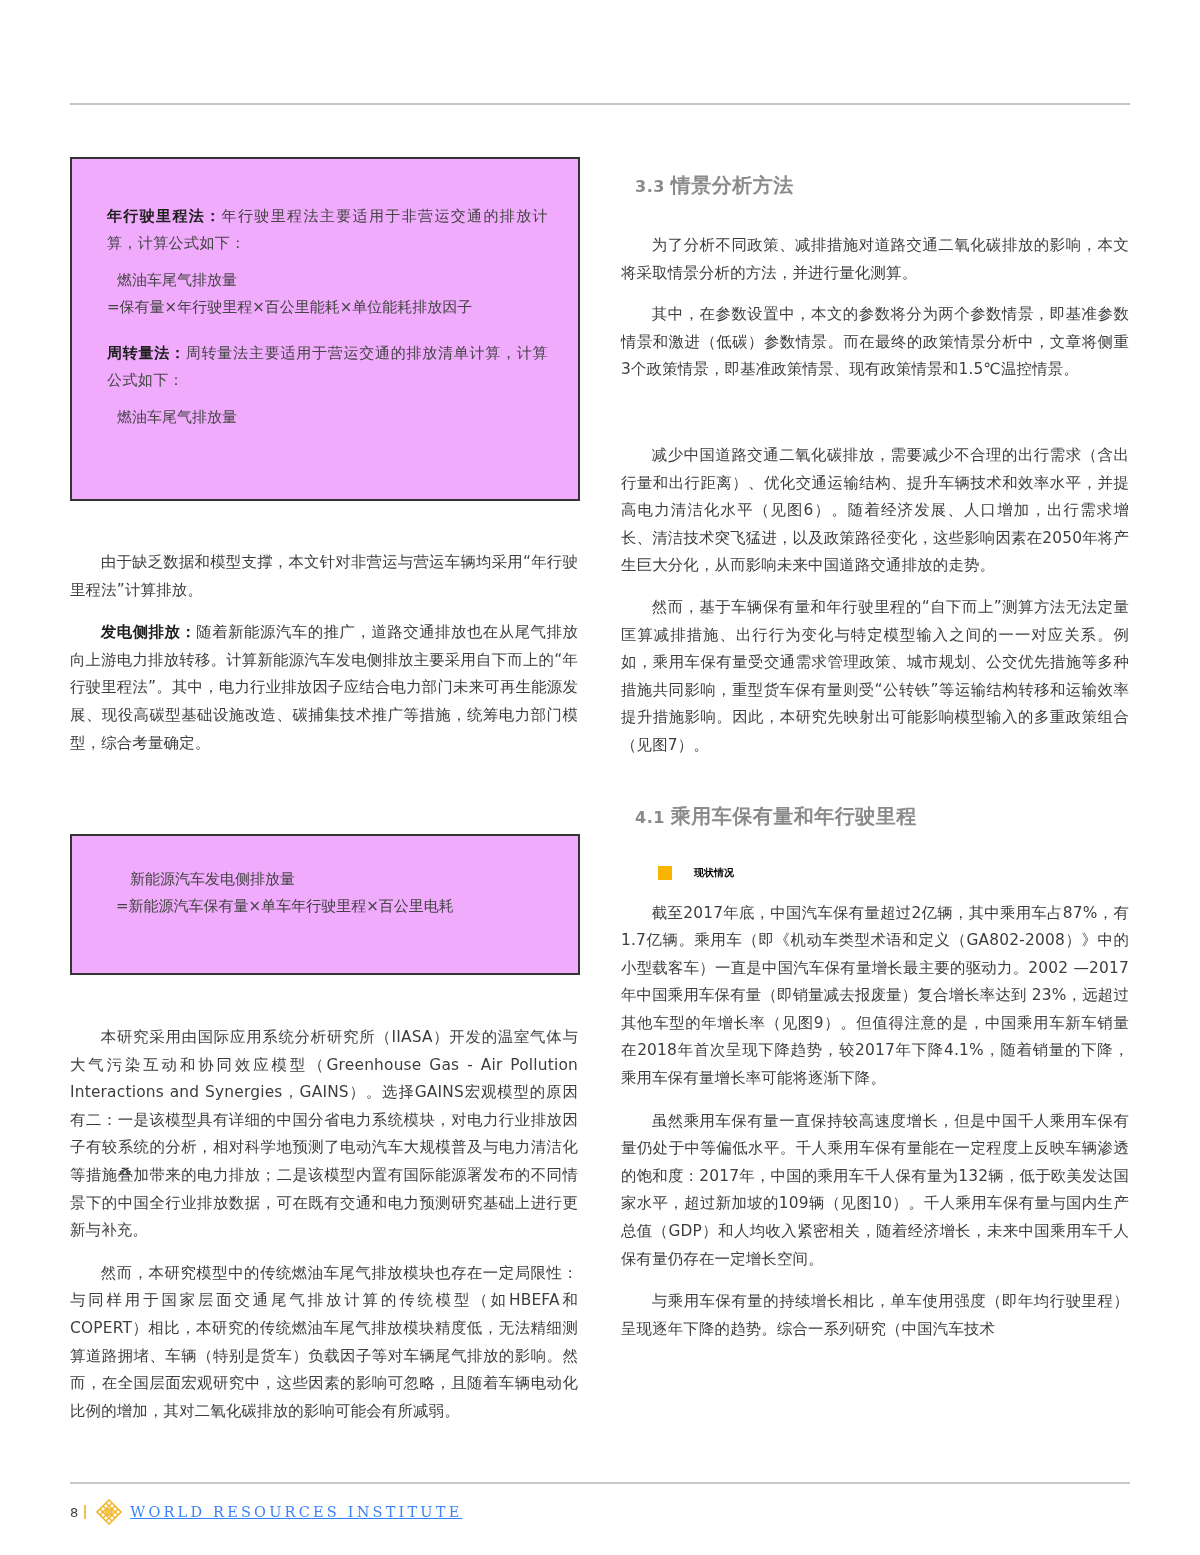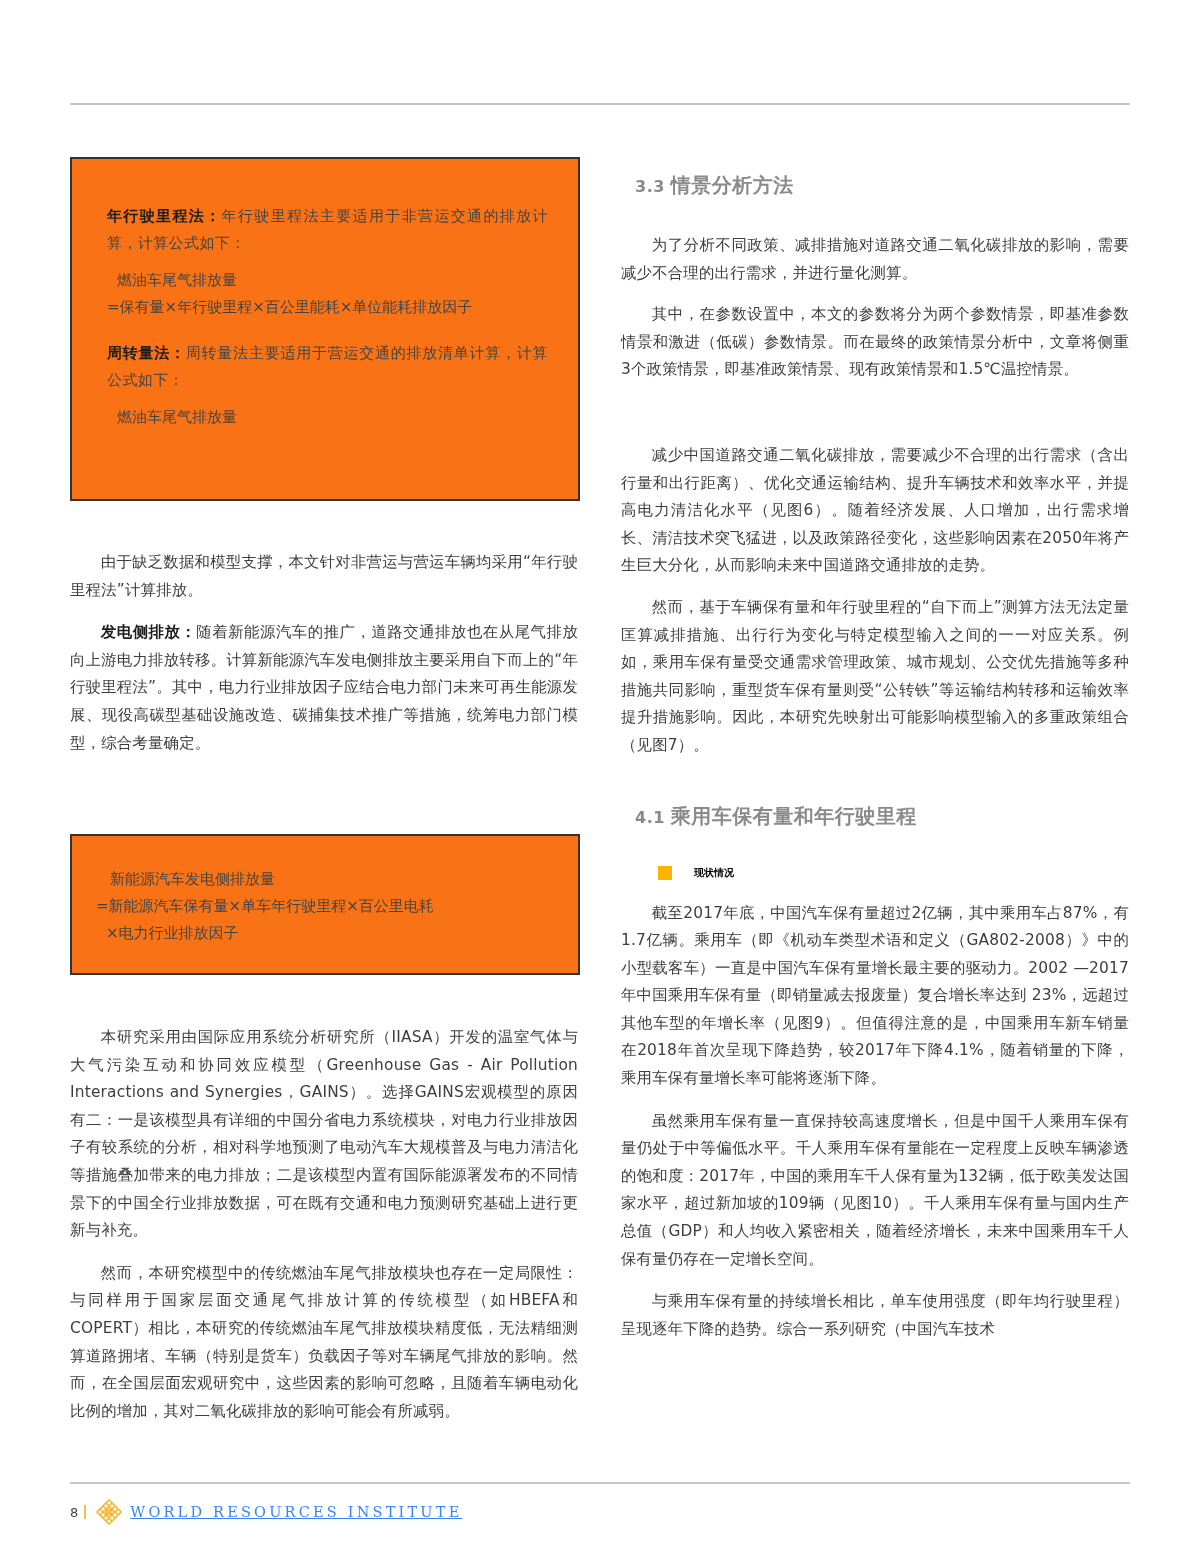--- a/index.html
+++ b/index.html
@@ -20,21 +20,21 @@
   .col-left { left: 70px; top: 157px; }
   .col-right { left: 621px; top: 157px; }
 
   p.body {
     margin: 0; font-size: 15.4px; line-height: 27.6px; text-align: justify;
     text-indent: 2em; letter-spacing: 0.2px; color: #3d3d3d;
   }
   b.lead { font-weight: bold; color: #1e1e1e; }
 
   .formula-box {
-    position: absolute; left: 70px; width: 506px; background: #f97316;
+    position: absolute; left: 70px; width: 506px; background: #f0abfc;
     border: 2px solid #333333; box-sizing: content-box;
   }
   .box1 { top: 157px; height: 340px; }
   .box2 { top: 834px; height: 137px; }
   .box-inner { position: absolute; left: 35px; right: 30px; }
   .box-line {
     font-size: 15px; line-height: 27px; color: #444; white-space: nowrap;
   }
   .box-line.indent { padding-left: 10px; }
   .box-para { font-size: 15px; line-height: 27px; color: #444; text-align: justify; letter-spacing: 0.4px; }
@@ -78,37 +78,36 @@
   </div>
 </div>
 
 <div class="col col-left" style="top:549px;">
   <p class="body">由于缺乏数据和模型支撑，本文针对非营运与营运车辆均采用“年行驶里程法”计算排放。</p>
   <div style="height:15px"></div>
   <p class="body"><b class="lead">发电侧排放：</b><span>随着新能源汽车的推广，道路交通排放也在从尾气排放向上游电力排放转移。计算新能源汽车发电侧排放主要采用自下而上的“年行驶里程法”。其中，电力行业排放因子应结合电力部门未来可再生能源发展、现役高碳型基础设施改造、碳捕集技术推广等措施，统筹电力部门模型，综合考量确定。</span></p>
 </div>
 
 <div class="formula-box box2">
-  <div class="box-inner" style="top:30px; left:24px;">
+  <div class="box-inner" style="top:30px; left:44px;">
     <div class="box-line" style="padding-left:14px;">新能源汽车发电侧排放量</div>
     <div class="box-line">=新能源汽车保有量×单车年行驶里程×百公里电耗</div>
-    <div class="box-line" style="padding-left:10px;">×电力行业排放因子</div>
   </div>
 </div>
 
 <div class="col col-left" style="top:1024px;">
   <p class="body">本研究采用由国际应用系统分析研究所（IIASA）开发的温室气体与大气污染互动和协同效应模型（Greenhouse Gas - Air Pollution Interactions and Synergies，GAINS）。选择GAINS宏观模型的原因有二：一是该模型具有详细的中国分省电力系统模块，对电力行业排放因子有较系统的分析，相对科学地预测了电动汽车大规模普及与电力清洁化等措施叠加带来的电力排放；二是该模型内置有国际能源署发布的不同情景下的中国全行业排放数据，可在既有交通和电力预测研究基础上进行更新与补充。</p>
   <div style="height:15px"></div>
   <p class="body">然而，本研究模型中的传统燃油车尾气排放模块也存在一定局限性：与同样用于国家层面交通尾气排放计算的传统模型（如HBEFA和COPERT）相比，本研究的传统燃油车尾气排放模块精度低，无法精细测算道路拥堵、车辆（特别是货车）负载因子等对车辆尾气排放的影响。然而，在全国层面宏观研究中，这些因素的影响可忽略，且随着车辆电动化比例的增加，其对二氧化碳排放的影响可能会有所减弱。</p>
 </div>
 
 <div class="col col-right" style="top:157px;">
   <h3 class="h3"><span class="num">3.3</span><span>情景分析方法</span></h3>
   <div style="height:17px"></div>
-  <p class="body">为了分析不同政策、减排措施对道路交通二氧化碳排放的影响，需要减少不合理的出行需求，并进行量化测算。</p>
+  <p class="body">为了分析不同政策、减排措施对道路交通二氧化碳排放的影响，本文将采取情景分析的方法，并进行量化测算。</p>
   <div style="height:14px"></div>
   <p class="body">其中，在参数设置中，本文的参数将分为两个参数情景，即基准参数情景和激进（低碳）参数情景。而在最终的政策情景分析中，文章将侧重3个政策情景，即基准政策情景、现有政策情景和1.5℃温控情景。</p>
 
   <div style="height:50px"></div>
   <div style="height:8px"></div>
   <p class="body">减少中国道路交通二氧化碳排放，需要减少不合理的出行需求（含出行量和出行距离）、优化交通运输结构、提升车辆技术和效率水平，并提高电力清洁化水平（见图6）。随着经济发展、人口增加，出行需求增长、清洁技术突飞猛进，以及政策路径变化，这些影响因素在2050年将产生巨大分化，从而影响未来中国道路交通排放的走势。</p>
   <div style="height:14px"></div>
   <p class="body">然而，基于车辆保有量和年行驶里程的“自下而上”测算方法无法定量匡算减排措施、出行行为变化与特定模型输入之间的一一对应关系。例如，乘用车保有量受交通需求管理政策、城市规划、公交优先措施等多种措施共同影响，重型货车保有量则受“公转铁”等运输结构转移和运输效率提升措施影响。因此，本研究先映射出可能影响模型输入的多重政策组合（见图7）。</p>
 
   <div style="height:28px"></div>

